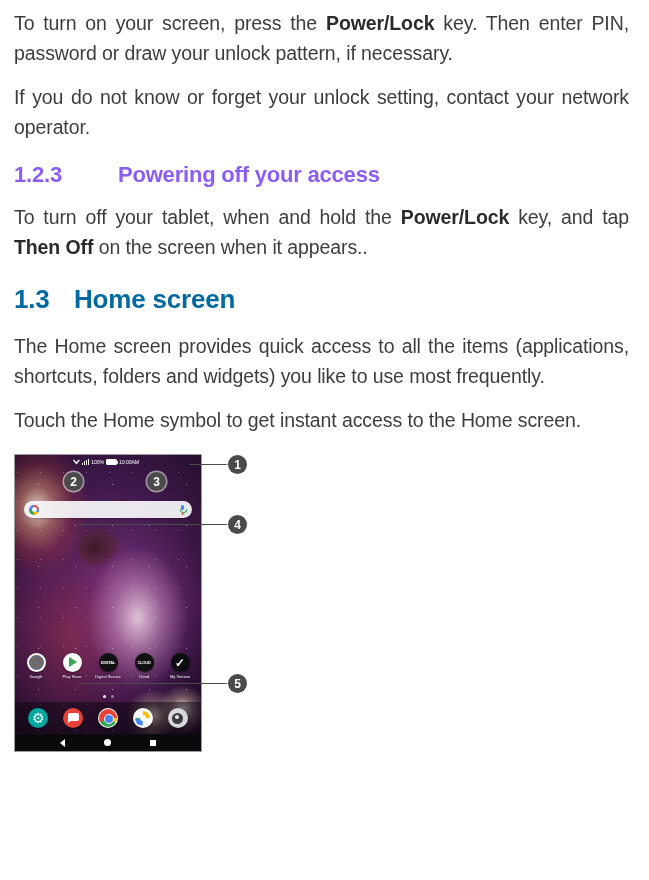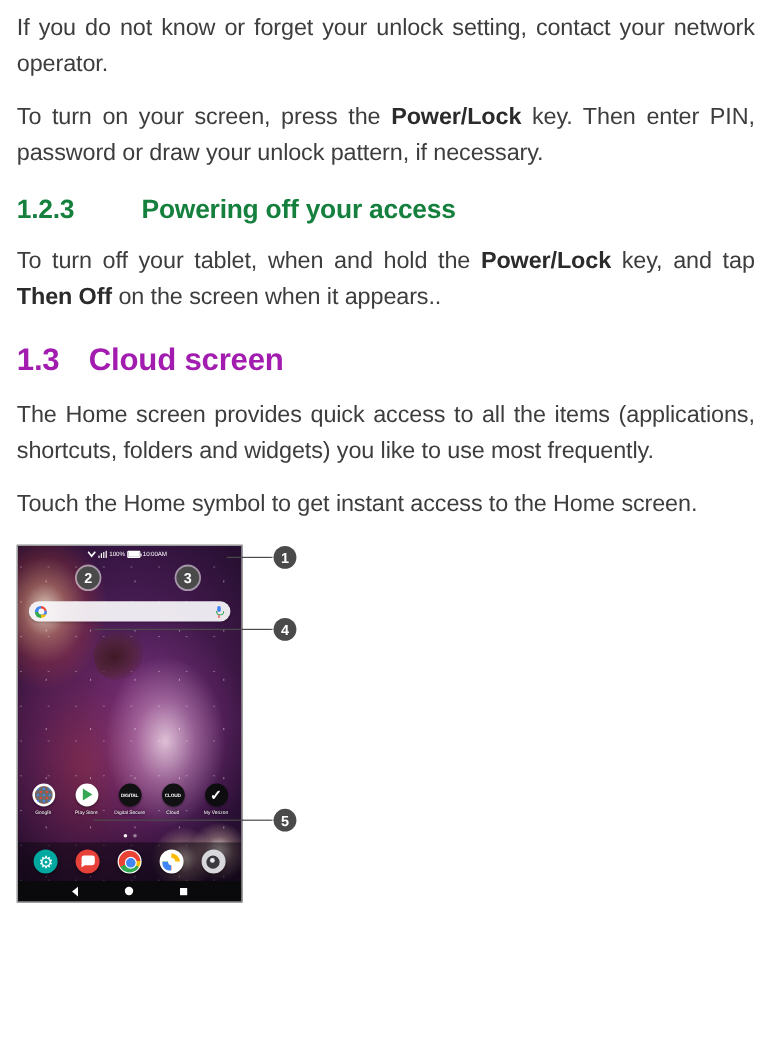--- a/index.html
+++ b/index.html
@@ -26,32 +26,32 @@
     color: #3d3d3d;
     letter-spacing: -0.1px;
   }
   p.body-text.last-left { text-align: left; }
   b, .bold { font-weight: bold; color: #2b2b2b; }
 
   h2.heading-sub {
     margin: 20px 0 14px 0;
     font-size: 22px;
     font-weight: bold;
-    color: #15803d;
+    color: #8b5cf6;
     letter-spacing: -0.2px;
     display: flex;
     align-items: baseline;
   }
   h2.heading-sub .num { min-width: 104px; display: inline-block; }
 
   h1.heading-main {
     margin: 22px 0 16px 0;
     font-size: 26px;
     font-weight: bold;
-    color: #a21caf;
+    color: #0369a1;
     letter-spacing: -0.2px;
     display: flex;
     align-items: flex-end;
   }
   h1.heading-main .num { min-width: 60px; display: inline-block; }
 
   
   .figure {
     position: relative;
     margin-top: 6px;
@@ -342,34 +342,34 @@
 
   .l1 { left: 175px; top: 14.5px; width: 41px; }
   .l4 { left: 64px;  top: 74.5px; width: 152px; }
   .l5 { left: 64px;  top: 233.5px; width: 152px; }
 </style>
 </head>
 <body>
 
 <div class="page">
 
+  <p class="body-text" id="para-1"><span>To turn on your screen, press the </span><b>Power/Lock</b><span> key. Then enter PIN, password or draw your unlock pattern, if necessary.</span></p>
+
   <p class="body-text" id="para-2"><span>If you do not know or forget your unlock setting, contact your network operator.</span></p>
-
-  <p class="body-text" id="para-1"><span>To turn on your screen, press the </span><b>Power/Lock</b><span> key. Then enter PIN, password or draw your unlock pattern, if necessary.</span></p>
 
   <h2 class="heading-sub">
     <span class="num">1.2.3</span>
     <span>Powering off your access</span>
   </h2>
 
   <p class="body-text" id="para-3"><span>To turn off your tablet, when and hold the </span><b>Power/Lock</b><span> key, and tap </span><b>Then Off</b><span> on the screen when it appears..</span></p>
 
   <h1 class="heading-main">
     <span class="num">1.3</span>
-    <span>Cloud screen</span>
+    <span>Home screen</span>
   </h1>
 
   <p class="body-text">The Home screen provides quick access to all the items (applications, shortcuts, folders and widgets) you like to use most frequently.</p>
 
   <p class="body-text last-left">Touch the Home symbol to get instant access to the Home screen.</p>
 
   <div class="figure">
 
     <div class="leader l1"></div>
     <div class="leader l4"></div>

